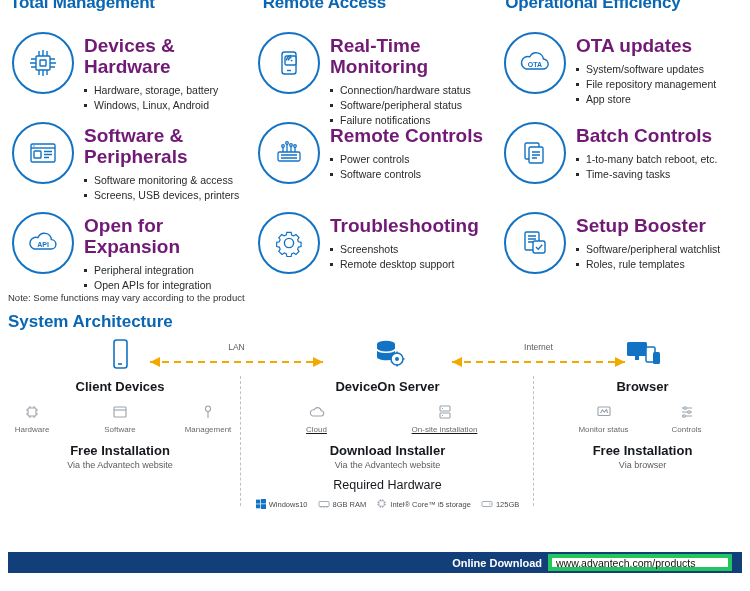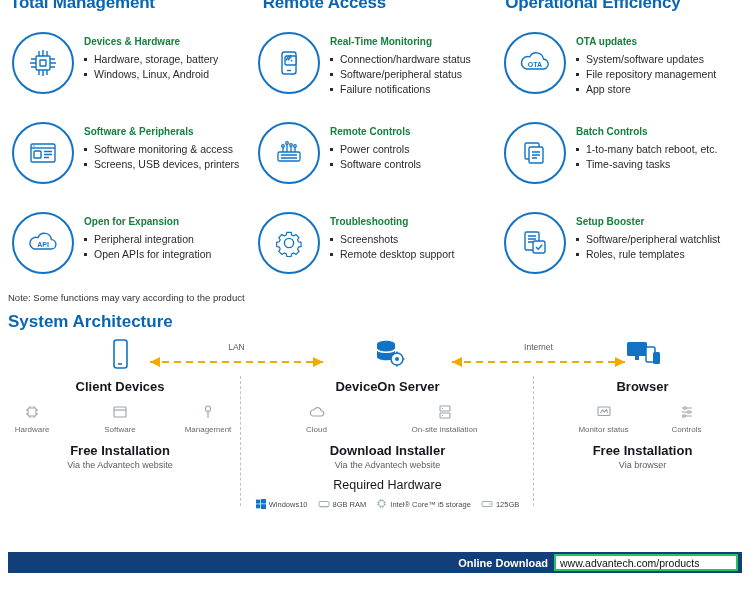--- a/index.html
+++ b/index.html
@@ -51,23 +51,23 @@
     border-radius: 50%;
     flex: 0 0 62px;
     margin-top: 6px;
     margin-right: 10px;
     display: flex; align-items: center; justify-content: center;
     background: #fff;
   }
   .f-icon svg { display: block; }
   .f-body { padding-top: 10px; }
   .f-title {
-    font-size: 10px;
+    font-size: 19px;
     font-weight: bold;
-    color: #15803d;
+    color: #701a75;
     margin-bottom: 5px;
     line-height: 1.1;
   }
   .f-list { list-style: none; }
   .f-list li {
     font-size: 10.5px;
     color: #2a2a2a;
     line-height: 15px;
     padding-left: 10px;
     position: relative;
@@ -202,22 +202,22 @@
   }
   .footer-url {
     background: #ffffff;
     color: #111;
     font-size: 10.5px;
     height: 17px;
     width: 184px;
     display: flex;
     align-items: center;
     padding-left: 4px;
-    margin-right: 4px;
-    border: 2px solid #22c55e;
+    margin-right: 10px;
+    border: 4px solid #22c55e;
   }
 </style>
 </head>
 <body>
 
 <div class="page">
 
   <div class="col-heads">
     <div class="col-head">Total Management</div>
     <div class="col-head">Remote Access</div>
@@ -461,21 +461,21 @@
         <svg width="40" height="34" viewBox="0 0 40 34" fill="none" stroke="#1273c4" stroke-width="1.5">
           <ellipse cx="18" cy="6" rx="9" ry="3.2" fill="#1273c4" stroke="none"></ellipse>
           <path d="M9 6v13c0 1.8 4 3.2 9 3.2s9-1.4 9-3.2V6" fill="#1273c4" stroke="none"></path>
           <path d="M9 11c0 1.8 4 3.2 9 3.2s9-1.4 9-3.2" stroke="#fff"></path>
           <circle cx="29" cy="21" r="6" fill="#fff" stroke="#1273c4"></circle>
           <circle cx="29" cy="21" r="2" fill="#1273c4" stroke="none"></circle>
           <path d="M29 13.5v2M29 26.5v2M21.5 21h2M34.5 21h2" stroke="#1273c4"></path>
         </svg>
       </div>
       <div class="arch-col-title">DeviceOn Server</div>
-      <div class="sub-row" style="gap:52px;">
+      <div class="sub-row" style="gap:52px;text-decoration:underline;">
         <div class="sub-item">
           <div class="sicon">
             <svg width="18" height="14" viewBox="0 0 18 14" fill="none" stroke="#9aa3ab" stroke-width="1.1">
               <path d="M5 11h8a2.6 2.6 0 0 0 .2-5.2A3.8 3.8 0 0 0 6 4.8 2.6 2.6 0 0 0 5 11z"></path>
             </svg>
           </div>
           <div class="sub-label">Cloud</div>
         </div>
         <div class="sub-item" style="width:90px;">
           <div class="sicon">

